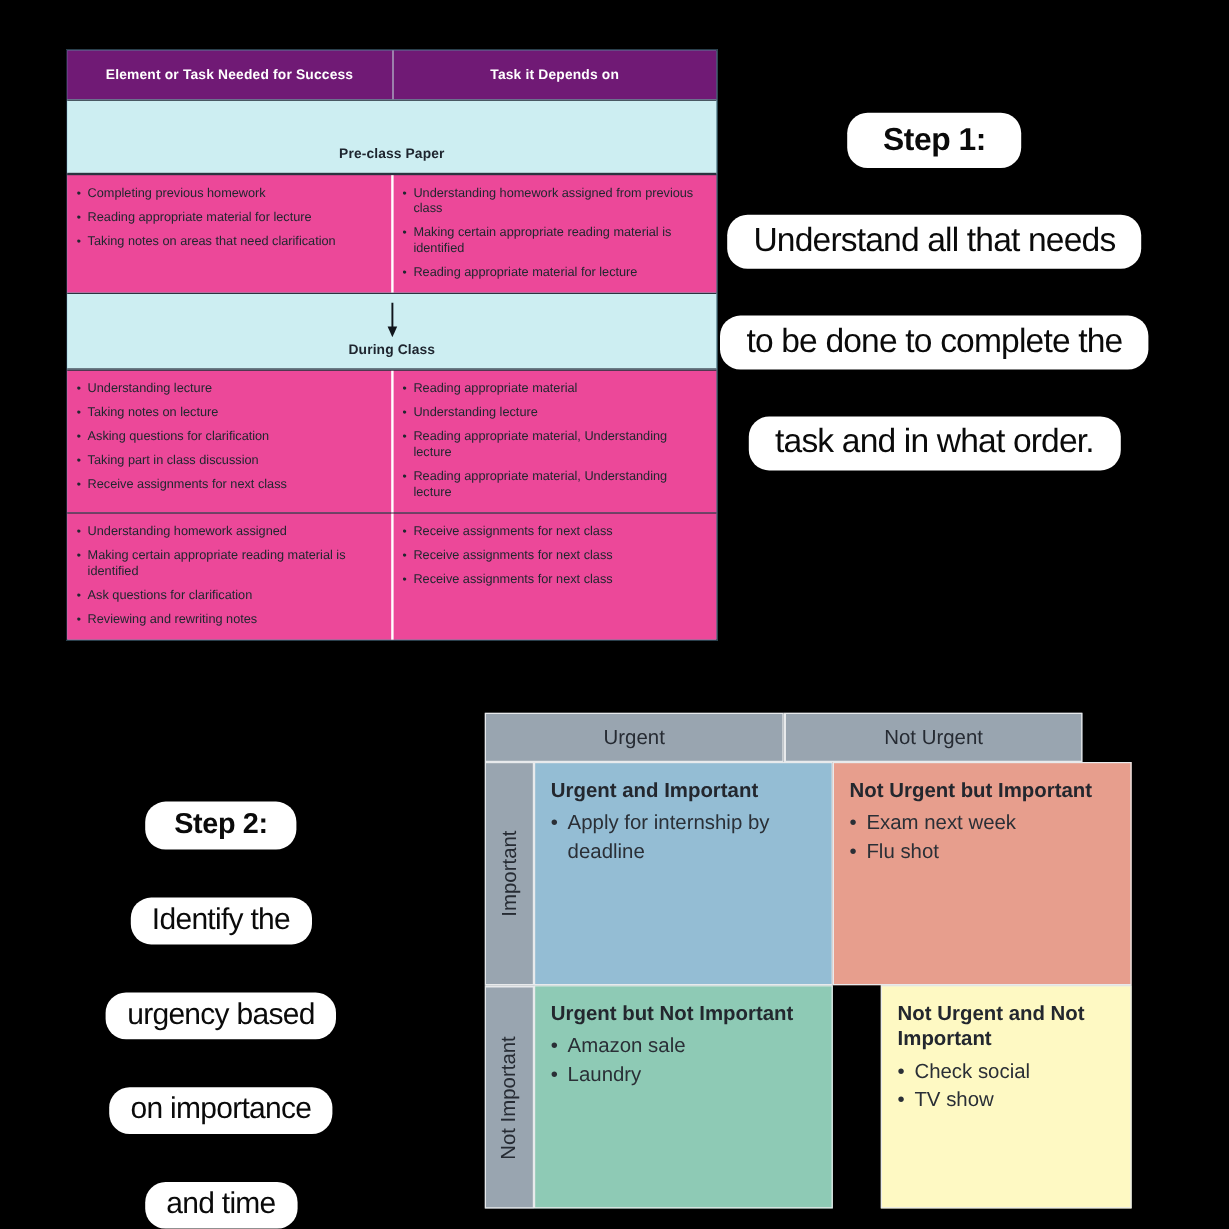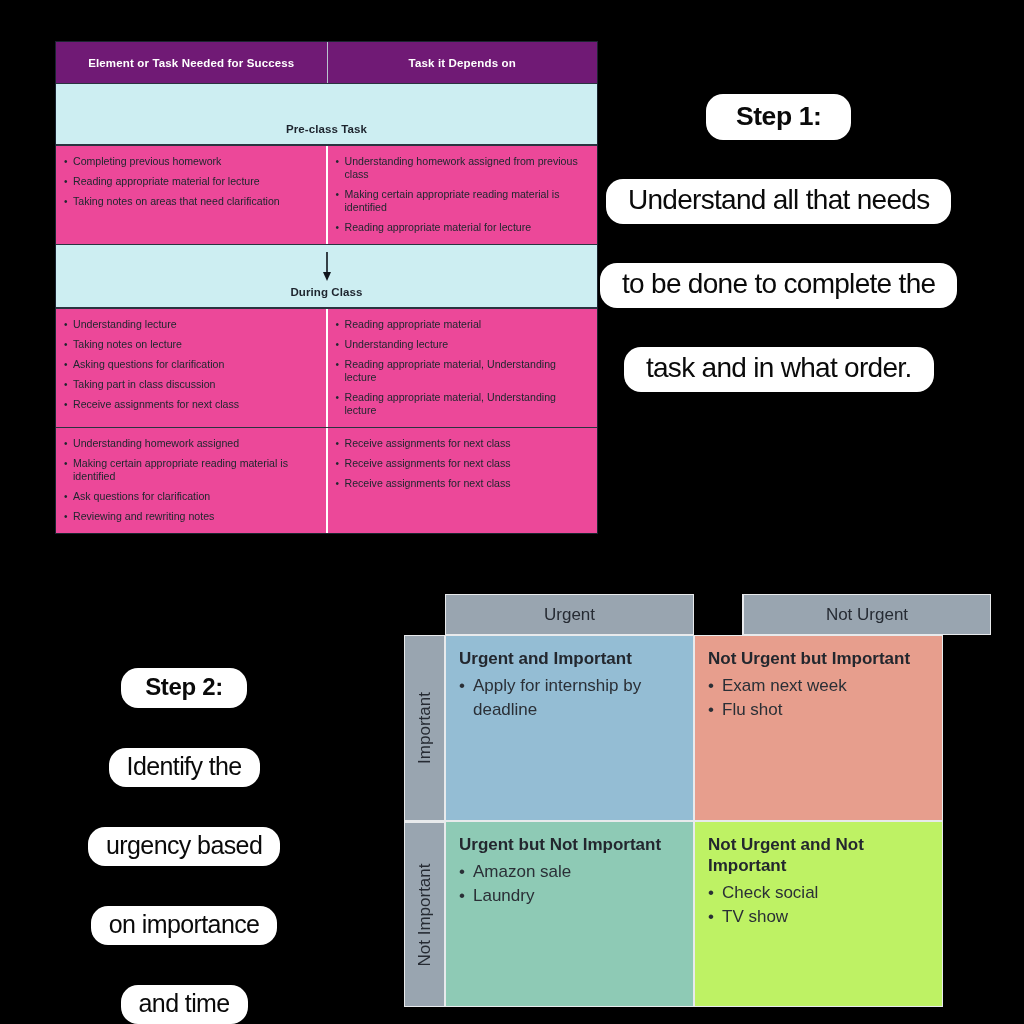--- a/index.html
+++ b/index.html
@@ -152,22 +152,20 @@
   }
 
   
   #matrix {
     position: absolute;
     left: 404px;
     top: 594px;
   }
   .mx-headrow {
     display: flex;
-    margin-left: 41px;
-    gap: 48px;
   }
   .mx-colhead {
     width: 249px;
     height: 41px;
     background: #99a5b0;
     color: #262b33;
     font-size: 17px;
     display: flex;
     align-items: center;
     justify-content: center;
@@ -230,21 +228,21 @@
 </head>
 <body style="background: rgb(0, 0, 0);">
 
 <div id="dep-table">
   <div class="dep-header">
     <div class="dep-h-left">Element or Task Needed for Success</div>
     <div class="dep-h-right">Task it Depends on</div>
   </div>
 
   <div class="band">
-    <div class="band-title">Pre-class Task</div>
+    <div class="band-title">Pre-class Paper</div>
   </div>
   <div class="dep-row">
     <div class="dep-col left">
       <ul>
         <li>Completing previous homework</li>
         <li>Reading appropriate material for lecture</li>
         <li>Taking notes on areas that need clarification</li>
       </ul>
     </div>
     <div class="dep-col right">
@@ -348,21 +346,21 @@
           <li>Flu shot</li>
         </ul>
       </div>
       <div class="mx-cell" id="mx-cell-2" style="background: rgb(142, 202, 181);">
         <h4>Urgent but Not Important</h4>
         <ul>
           <li>Amazon sale</li>
           <li>Laundry</li>
         </ul>
       </div>
-      <div class="mx-cell" id="mx-cell-3" style="background: #bef264;">
+      <div class="mx-cell" id="mx-cell-3" style="background: #fef9c3; margin-left: 40px;">
         <h4>Not Urgent and Not Important</h4>
         <ul>
           <li>Check social</li>
           <li>TV show</li>
         </ul>
       </div>
     </div>
   </div>
 </div>
 

